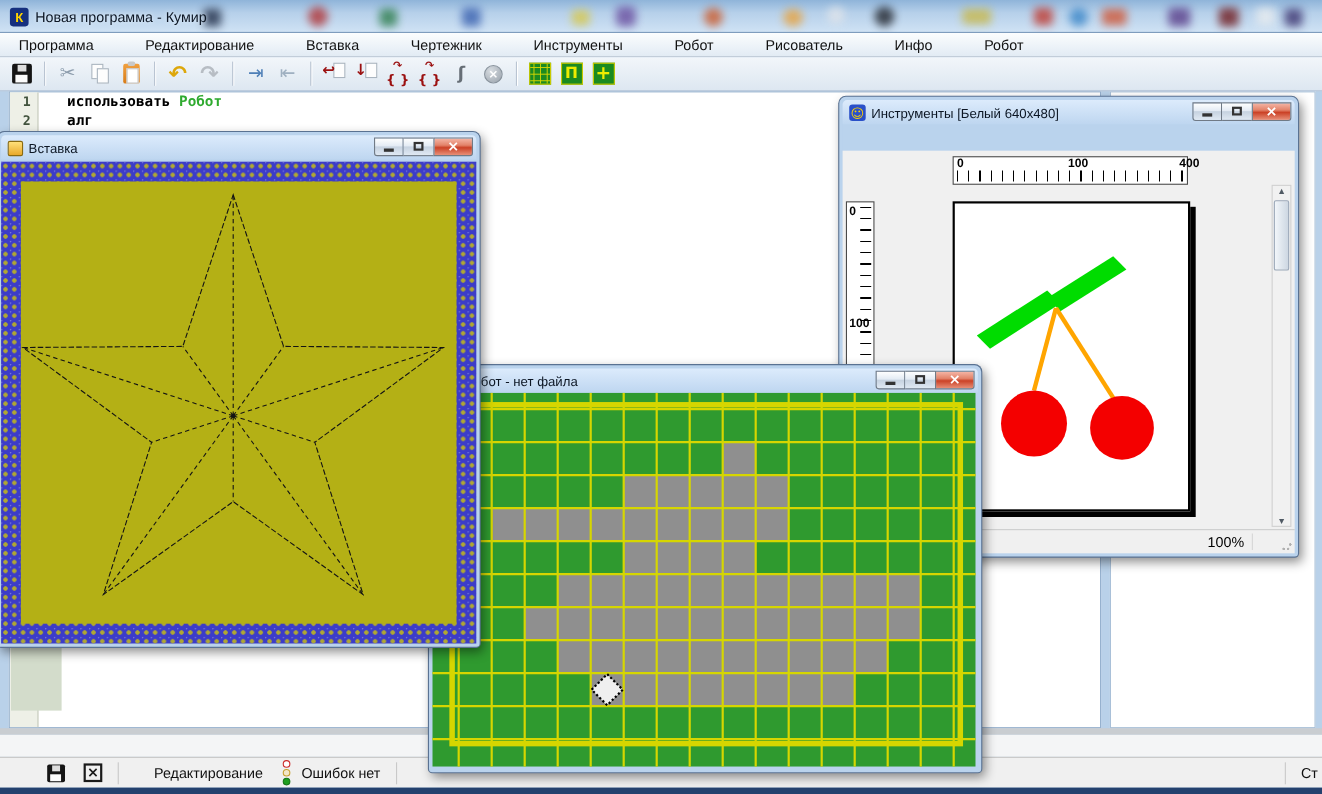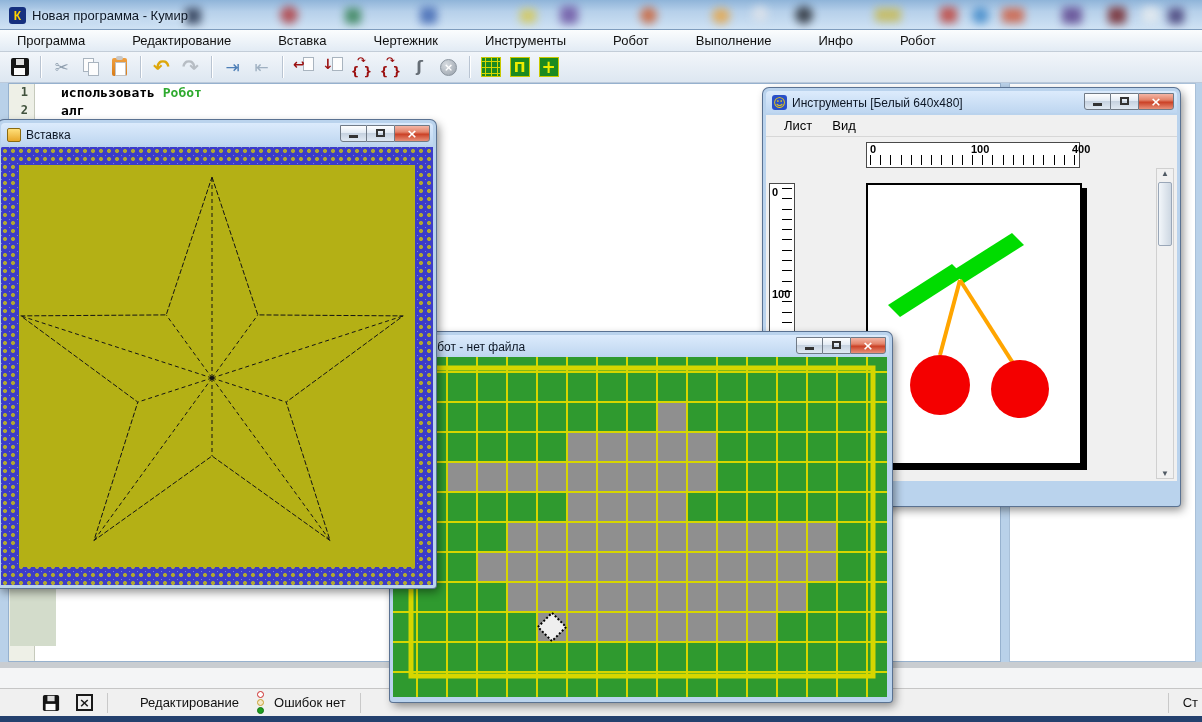--- a/index.html
+++ b/index.html
@@ -173,21 +173,21 @@
     <div class="app-title">Новая программа - Кумир</div>
   </div>
 
   <div class="menubar" id="menubar">
       <span class="menu-item">Программа</span>
       <span class="menu-item">Редактирование</span>
       <span class="menu-item">Вставка</span>
       <span class="menu-item">Чертежник</span>
       <span class="menu-item">Инструменты</span>
       <span class="menu-item">Робот</span>
-      <span class="menu-item">Выполнение</span>
+      <span class="menu-item">Рисователь</span>
       <span class="menu-item">Инфо</span>
       <span class="menu-item">Робот</span>
     </div>
 
   <div class="toolbar" id="toolbar">
       <div class="tbtn">
         <span class="ic-floppy"></span>
       </div>
       <span class="tsep"></span>
       <div class="tbtn">
@@ -296,24 +296,20 @@
       <span class="win-buttons">
         <span class="wbtn min">
             <span class="glyph-min"></span>
           </span>
         <span class="wbtn max">
             <span class="glyph-max"></span>
           </span>
         <span class="wbtn close">×</span>
       </span>
     </div>
-    <div class="p-menubar" id="pmenubar">
-        <span class="p-menu-item">Лист</span>
-        <span class="p-menu-item">Вид</span>
-      </div>
     <div class="p-content"></div>
     <div class="hruler" id="hruler">
         <span class="lab" style="left: 3px;">0</span>
         <span class="lab" style="left: 104px;">100</span>
         <span class="lab" style="left: 205px;">400</span>
       </div>
     <div class="vruler" id="vruler">
         <span class="lab" style="top: 2px;">0</span>
         <span class="lab" style="top: 104px;">100</span>
       </div>
@@ -324,20 +320,24 @@
         <path d="M92,95 L72,170" stroke="var(--stem-orange)" stroke-width="4" fill="none"></path>
         <path d="M92,95 L150,186" stroke="var(--stem-orange)" stroke-width="4" fill="none"></path>
         <circle cx="72" cy="200" r="30" fill="var(--cherry-red)"></circle>
         <circle cx="152" cy="204" r="29" fill="var(--cherry-red)"></circle>
       </svg>
     </div>
     <div class="psb">
       <span>▲</span>
       <span>▼</span>
       <span class="psb-thumb"></span>
+    </div>
+    <div class="pstatus">
+      <span>100%</span>
+      <span class="grip"></span>
     </div>
   </div>
 
   <div class="win robot-win">
     <div class="win-title">
       <span>Робот - нет файла</span>
       <span class="win-buttons">
         <span class="wbtn min">
             <span class="glyph-min"></span>
           </span>

